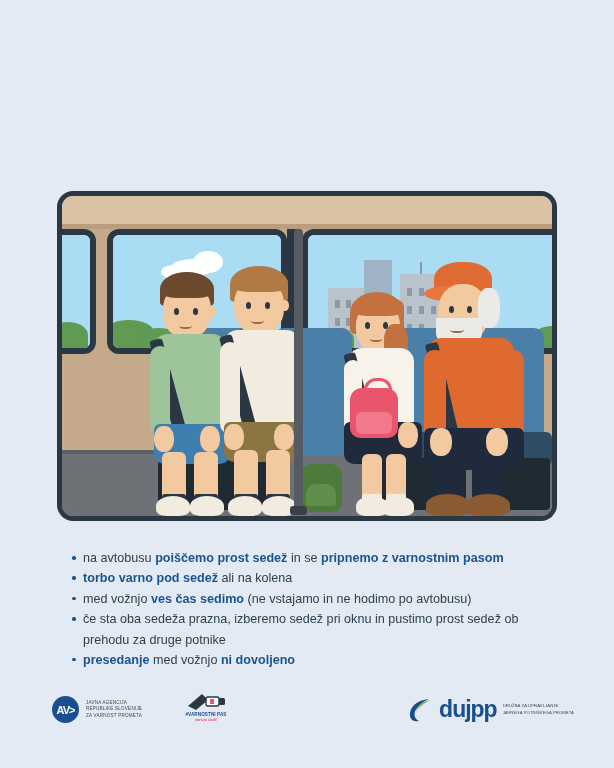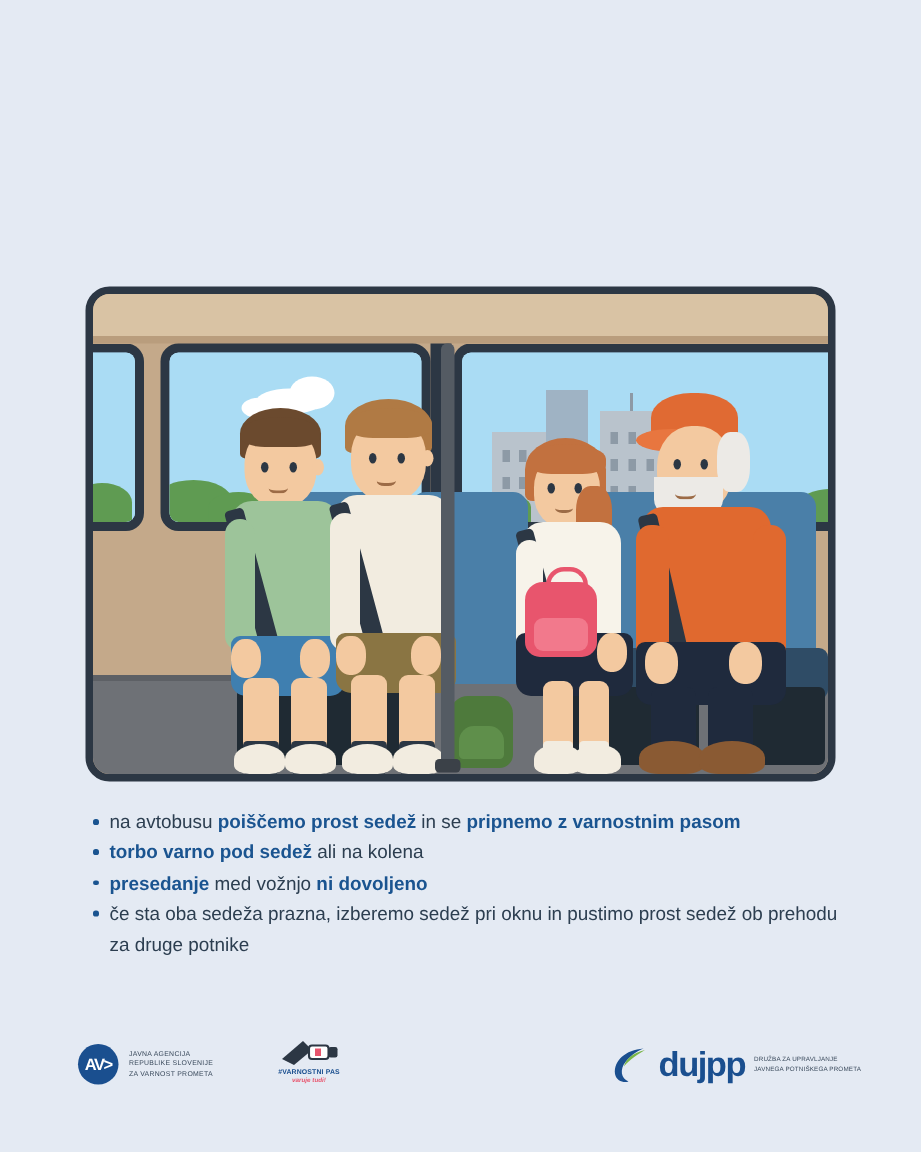--- a/index.html
+++ b/index.html
@@ -112,21 +112,21 @@
   
   .bullets{
     position:absolute;left:57px;top:534px;width:512px;
     font-size:12.6px;color:#2c3e50;line-height:1.62;
   }
   .bullets li{list-style:none;position:relative;padding-left:12px;margin:0;}
   .bullets li::before{
     content:"";position:absolute;left:1px;top:8px;
     width:3.5px;height:3.5px;border-radius:50%;background:#1a5490;
   }
-  .bullets ul{margin:4px;padding:0;}
+  .bullets ul{margin:14px;padding:0;}
   .b{font-weight:bold;color:#1a5490;}
 
   
   .footer{position:absolute;left:0;top:692px;width:614px;height:60px;}
   .logo-avp{position:absolute;left:52px;top:4px;display:flex;align-items:center;gap:7px;}
   .avp-circle{
     width:27px;height:27px;border-radius:50%;background:#1a4f8f;
     display:flex;align-items:center;justify-content:center;
     color:#fff;font-size:11px;font-weight:bold;letter-spacing:-1px;
   }
@@ -312,22 +312,23 @@
         <div class="shoe" style="left:404px;top:298px;width:44px;height:22px;background:#8a5a33;"></div>
       </div>
 
     </div>
   </div>
 
   <div class="bullets">
     <ul id="bullet-list">
         <li><span>na avtobusu </span><span class="b">poiščemo prost sedež</span><span> in se </span><span class="b">pripnemo z varnostnim pasom</span></li>
         <li><span class="b">torbo varno pod sedež</span><span> ali na kolena</span></li>
+        <li><span>med vožnjo </span><span class="b">ves čas sedimo</span><span> (ne vstajamo in ne hodimo po avtobusu)</span></li>
+        <li><span>če sta oba sedeža prazna, izberemo sedež pri oknu in pustimo prost sedež ob prehodu za druge potnike</span></li>
         <li><span class="b">presedanje</span><span> med vožnjo </span><span class="b">ni dovoljeno</span></li>
-        <li><span>če sta oba sedeža prazna, izberemo sedež pri oknu in pustimo prost sedež ob prehodu za druge potnike</span></li>
       </ul>
   </div>
 
   <div class="footer">
 
     <div class="logo-avp">
       <div class="avp-circle">AV&gt;</div>
       <div class="avp-txt">
         <div>JAVNA AGENCIJA</div>
         <div>REPUBLIKE SLOVENIJE</div>

